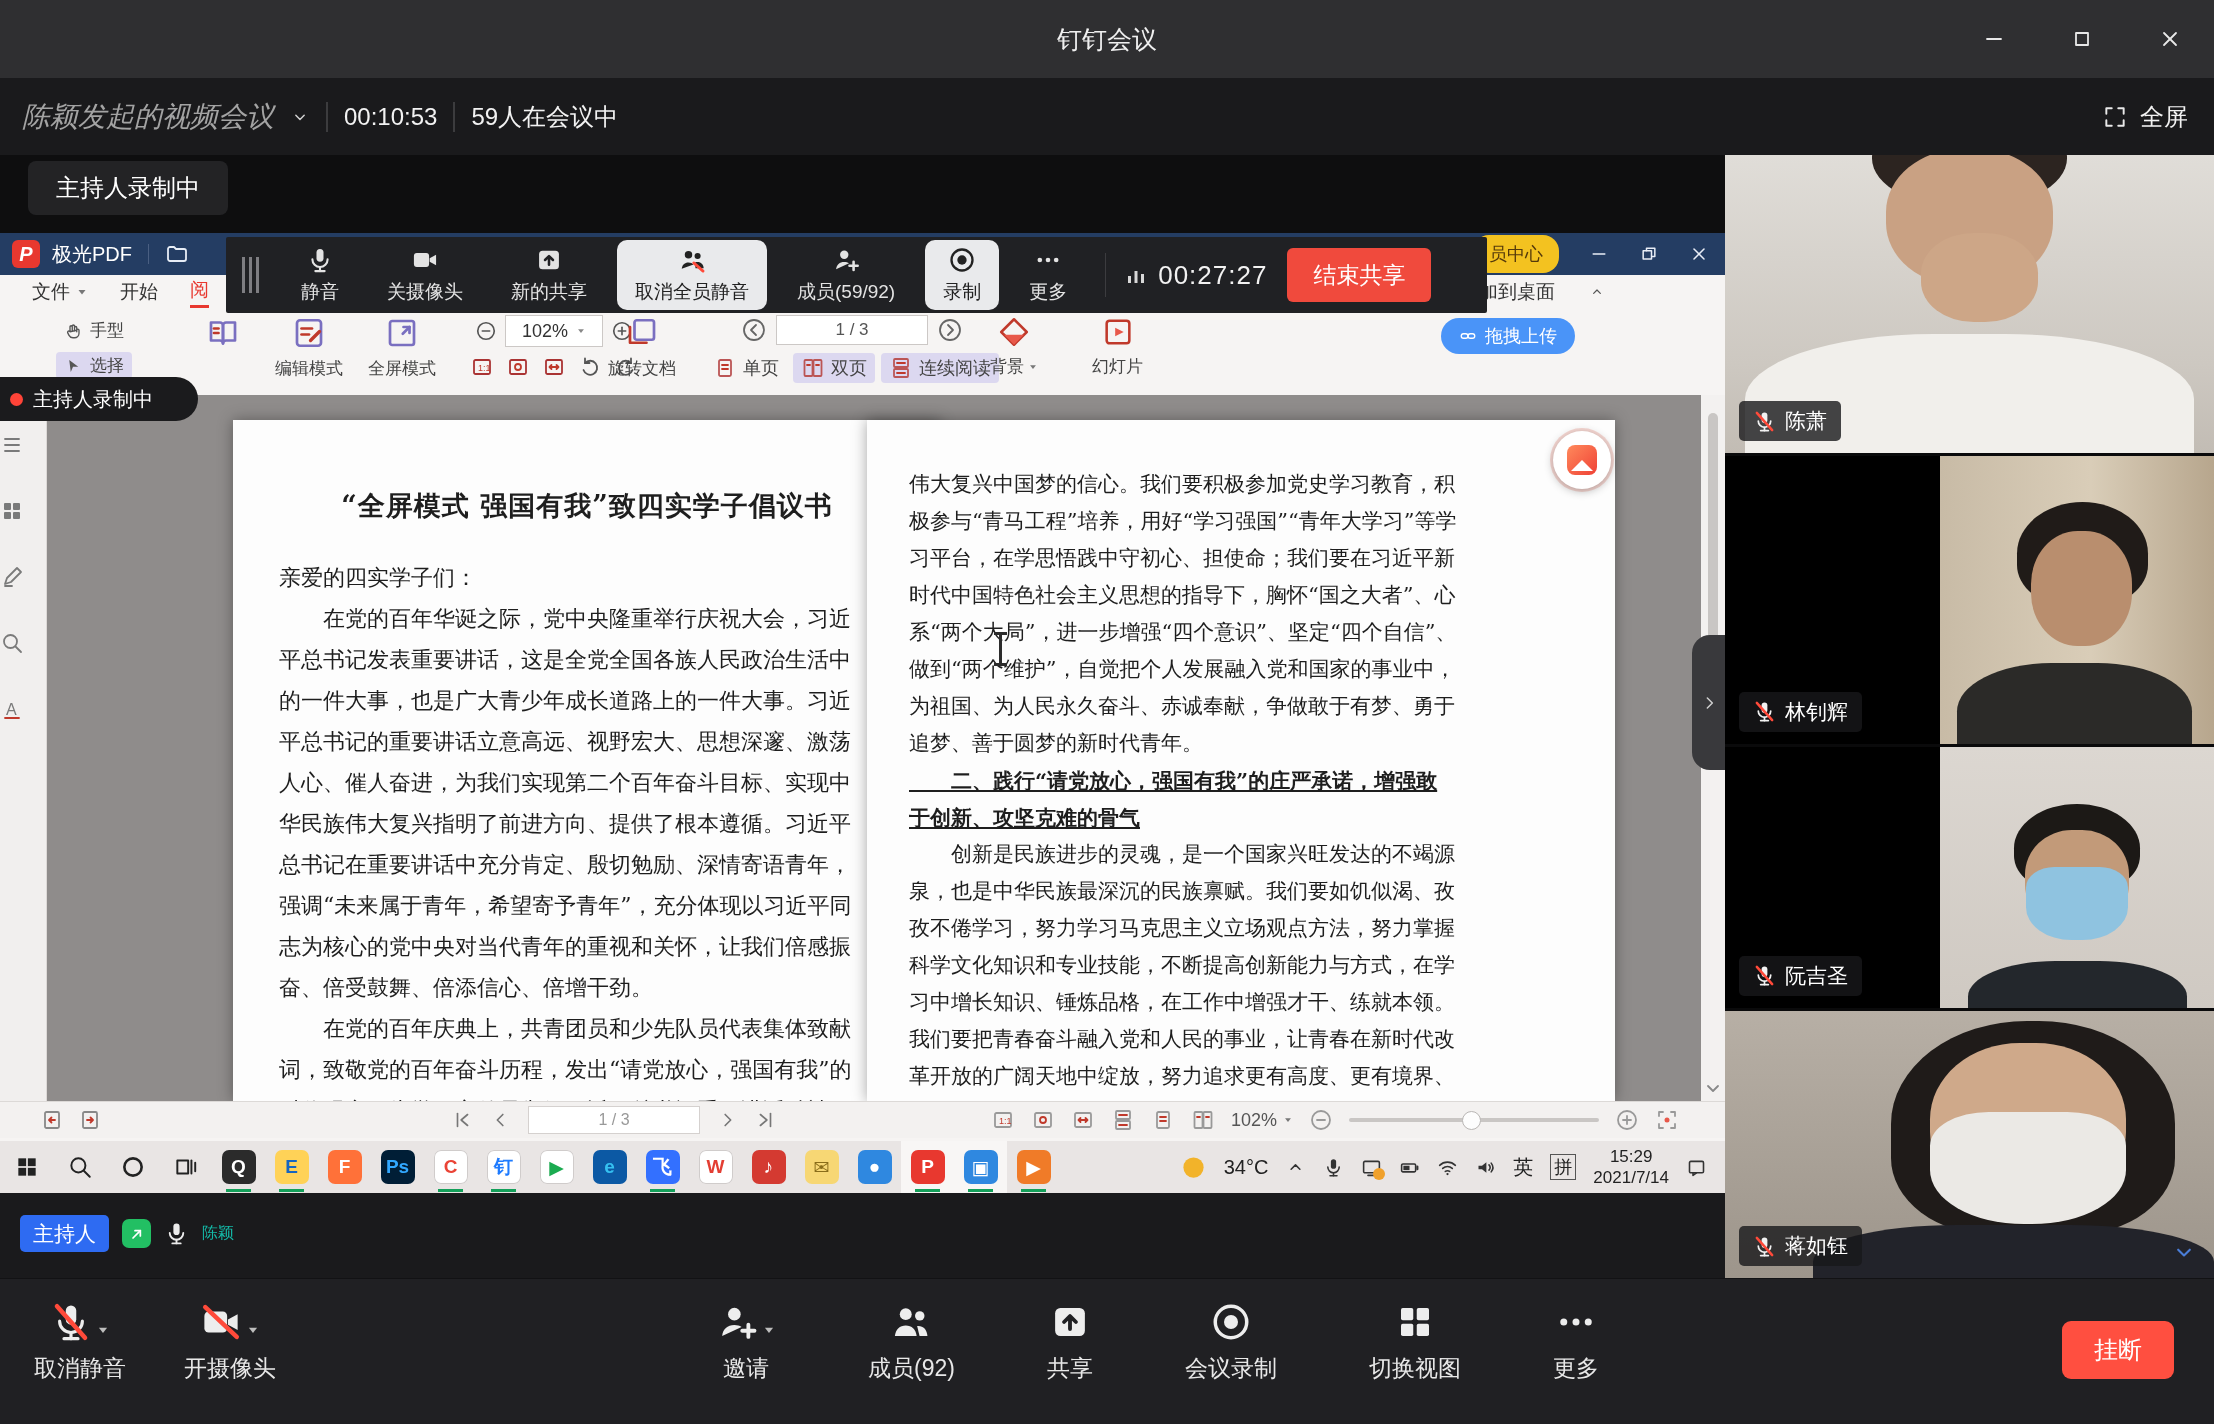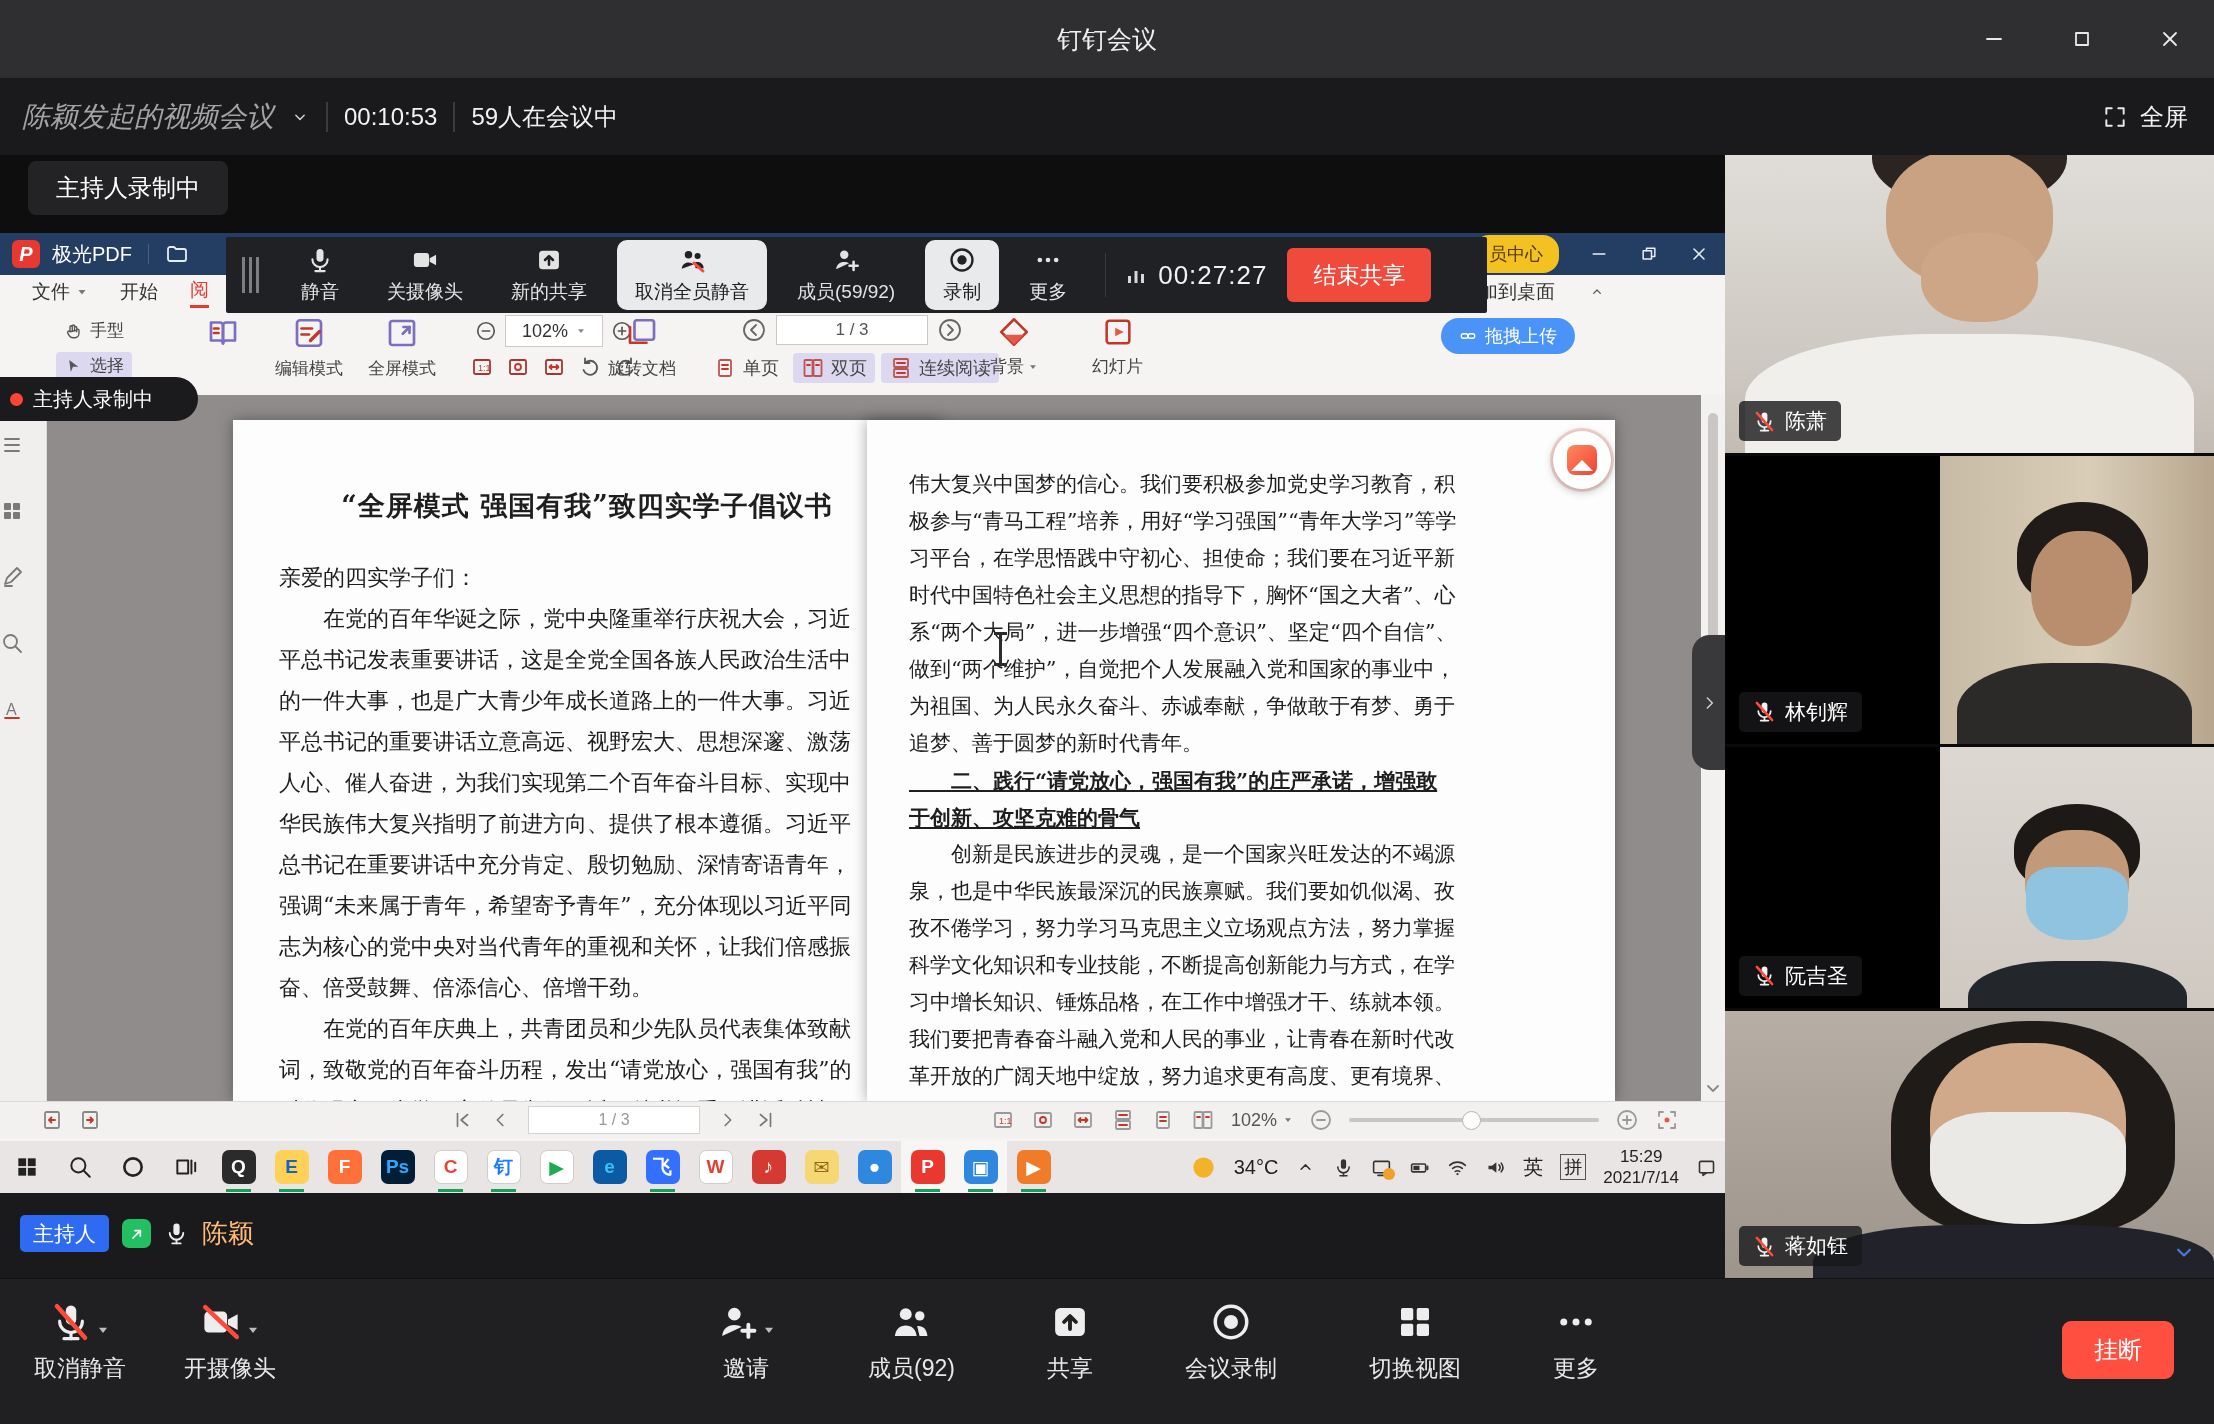--- a/index.html
+++ b/index.html
@@ -150,39 +150,39 @@
   .panel-handle .ic{width:20px;height:20px;}
 
   
   .taskbar{position:absolute;left:0;top:986px;width:1725px;height:52px;background:#e9e5e4;display:flex;align-items:center;z-index:9;}
   .tb-cell{width:53px;height:52px;display:flex;align-items:center;justify-content:center;position:relative;flex:0 0 auto;}
   .tb-cell.active{background:#f8f6f5;}
   .tb-cell .sys{width:26px;height:26px;color:#222;}
   .tb-app{width:34px;height:34px;border-radius:7px;display:flex;align-items:center;justify-content:center;
           font-weight:bold;font-size:19px;}
   .run{position:absolute;bottom:1px;left:14px;width:25px;height:3px;background:#14a05a;}
-  .tray{margin-left:auto;display:flex;align-items:center;gap:17px;padding-right:8px;color:#222;}
+  .tray{margin-left:auto;display:flex;align-items:center;gap:17px;padding-right:18px;color:#222;}
   .tray .ic{width:21px;height:21px;color:#333;}
   .tray .sun{width:27px;height:27px;color:#f2b32a;}
   .t-temp{font-size:20px;color:#222;}
   .t-lang{font-size:20px;color:#222;}
   .t-lang.box{border:1px solid #555;padding:0 3px;font-size:18px;}
   .t-clock{text-align:center;font-size:17px;line-height:21px;color:#222;}
   .t-cast{position:relative;}
   .t-cast:after{content:"";position:absolute;right:-3px;bottom:-2px;width:12px;height:12px;border-radius:50%;background:#f0a12c;}
 
   
   .leftbottom{position:absolute;left:0;top:1193px;width:1725px;height:85px;background:#1a1a1c;}
   .self-row{position:absolute;left:20px;top:22px;display:flex;align-items:center;gap:13px;}
   .role-badge{height:37px;padding:0 13px;background:#2e6bf2;border-radius:5px;color:#fff;font-size:21px;
               display:flex;align-items:center;}
   .share-ind{width:29px;height:29px;border-radius:7px;background:#22bf63;display:flex;align-items:center;justify-content:center;color:#fff;}
   .share-ind .ic{width:16px;height:16px;}
   .self-mic{width:25px;height:25px;color:#ececec;}
-  .self-name{font-size:26px;color:#fdba74;}
+  .self-name{font-size:16px;color:#14b8a6;}
 
   
   .bottombar{position:absolute;left:0;top:1278px;width:2214px;height:146px;background:#202023;border-top:1px solid #121214;}
   .bb-left{position:absolute;left:34px;top:18px;display:flex;gap:58px;}
   .bb-center{position:absolute;left:716px;top:18px;display:flex;gap:92px;}
   .bb-item{display:flex;flex-direction:column;align-items:center;gap:10px;color:#e8e8e8;font-size:23px;}
   .bb-icwrap{display:flex;align-items:flex-end;gap:4px;height:46px;}
   .bb-item .ic{width:42px;height:42px;color:#ededed;}
   .bb-item .caret{width:14px;height:14px;color:#bdbdbd;margin-bottom:6px;}
   .hangup{position:absolute;right:40px;top:42px;width:112px;height:58px;background:#ff4f40;border-radius:9px;

